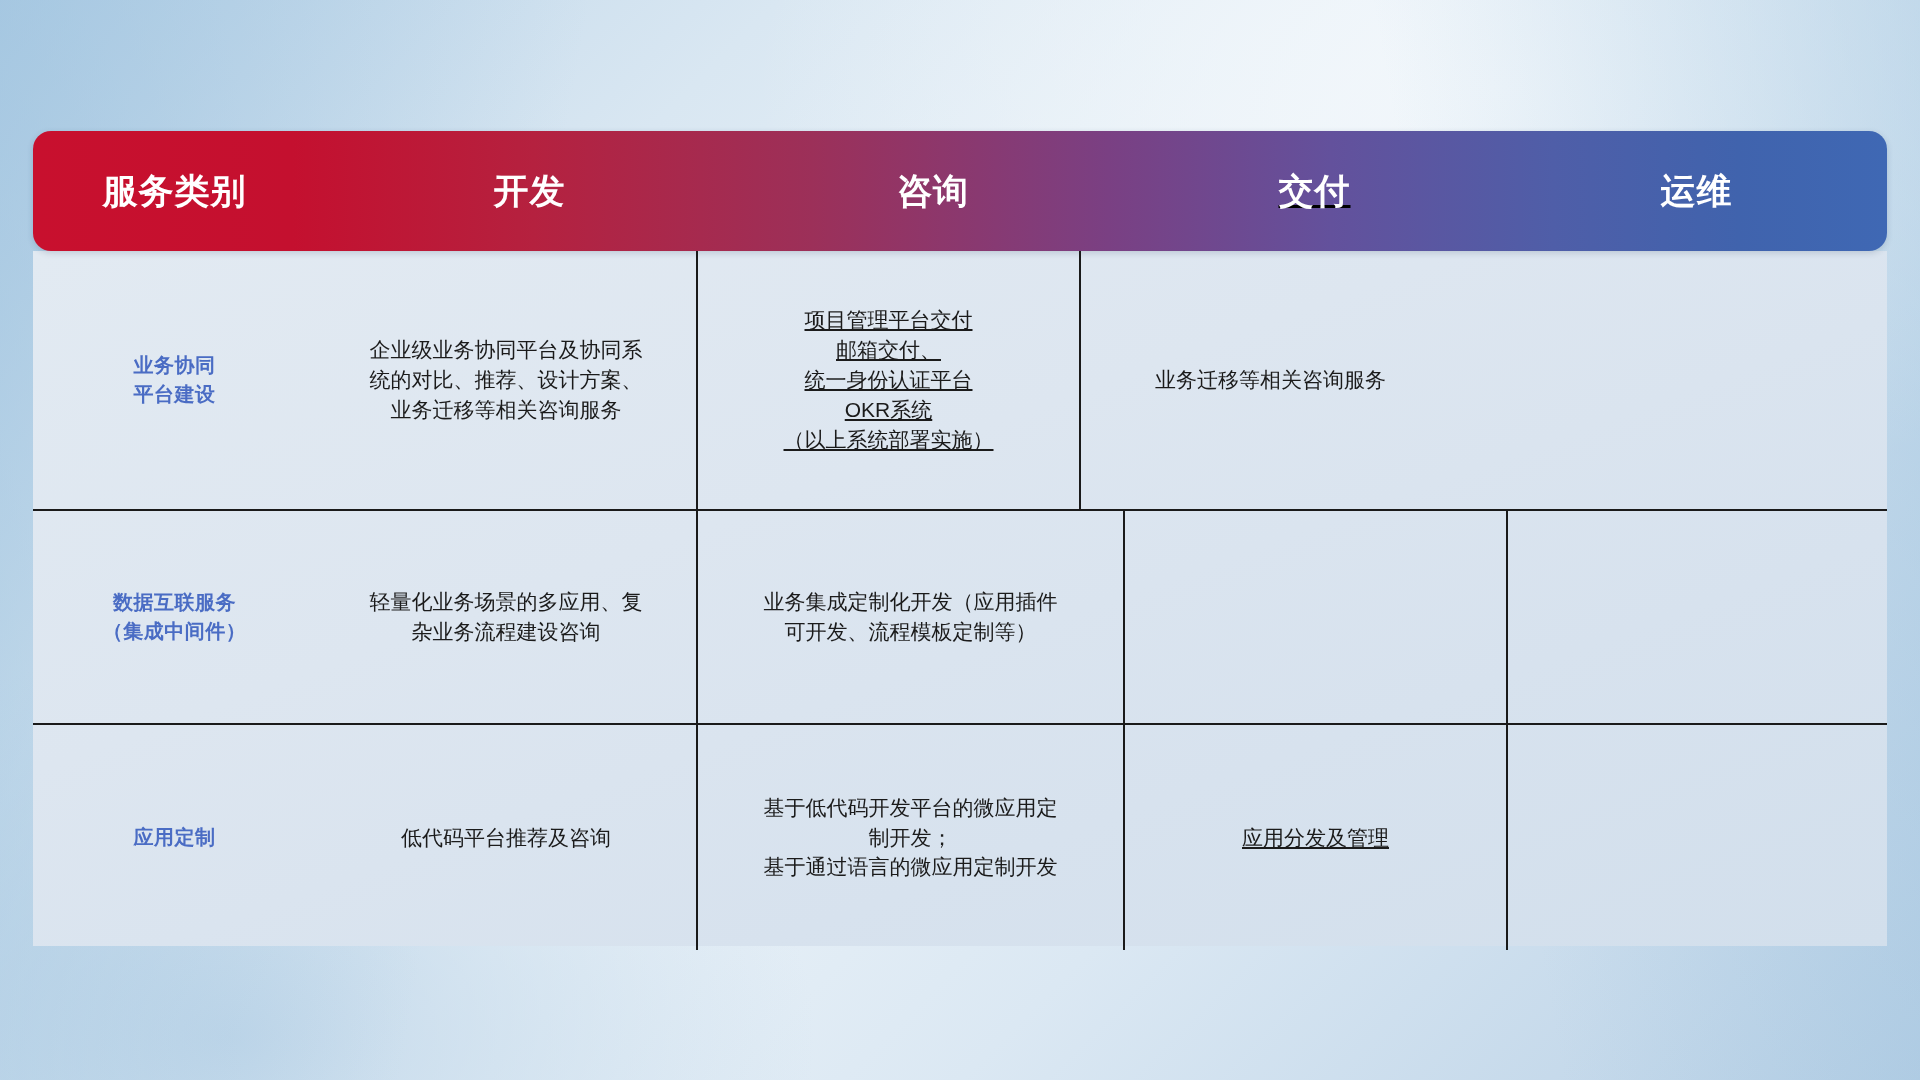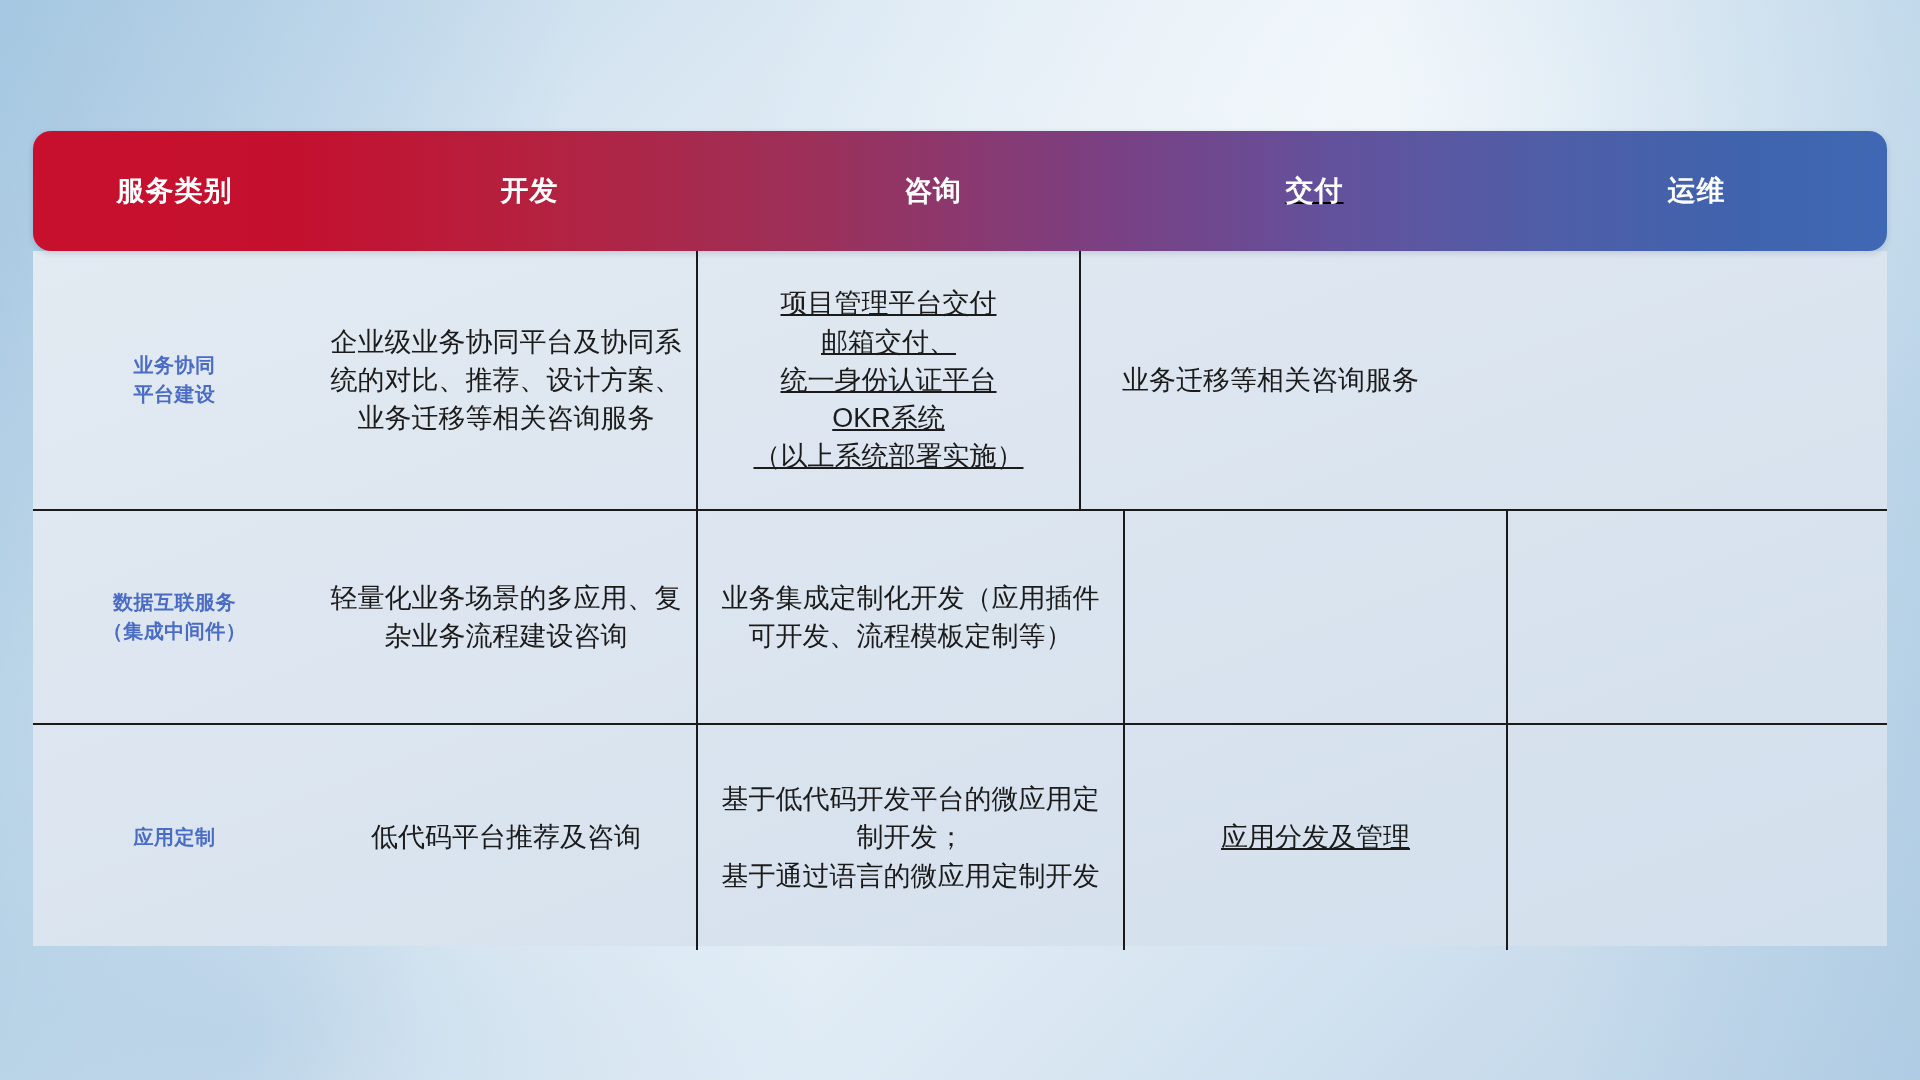--- a/index.html
+++ b/index.html
@@ -42,42 +42,42 @@
         #63519c 70%,
         #4f5ea8 82%,
         #4063ad 92%,
         #3f68b4 100%);
     display:flex;align-items:center;
     box-shadow:0 2px 6px rgba(40,60,90,.18);
     position:relative;
   }
   .th{
     color:#ffffff;
-    font-size:28px;font-weight:bold;
+    font-size:35px;font-weight:bold;
     text-align:center;
     letter-spacing:1px;
     white-space:nowrap;
   }
 
   
   .tbody{
     background:linear-gradient(160deg,#e2eaf2 0%,#dde6f0 38%,#d7e2ee 70%,#d2dfec 100%);
     height:695px;
   }
   .trow{display:flex;align-items:stretch;position:relative;}
   .trow.r1{height:258px;}
   .trow.r2{height:212px;}
   .trow.r3{height:225px;}
   .trow.r1, .trow.r2{border-bottom:2px solid #1a1a1a;}
 
   .td{
     display:flex;align-items:center;justify-content:center;
     text-align:center;
     color:#1b1b1b;
-    font-size:27px;
+    font-size:21px;
     line-height:1.42;
     padding:6px 14px;
     box-sizing:border-box;
   }
   .td.vsep{border-left:2px solid #1a1a1a;}
 
   .cat{
     color:#4a6cc4;
     font-weight:bold;
     font-size:20px;

